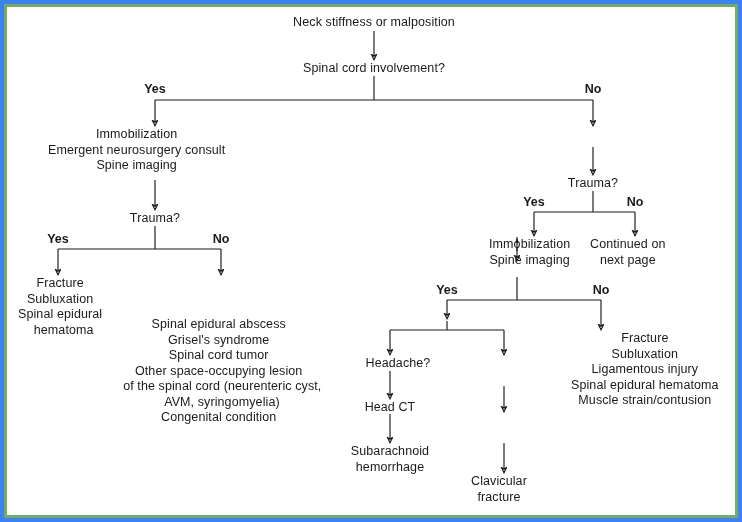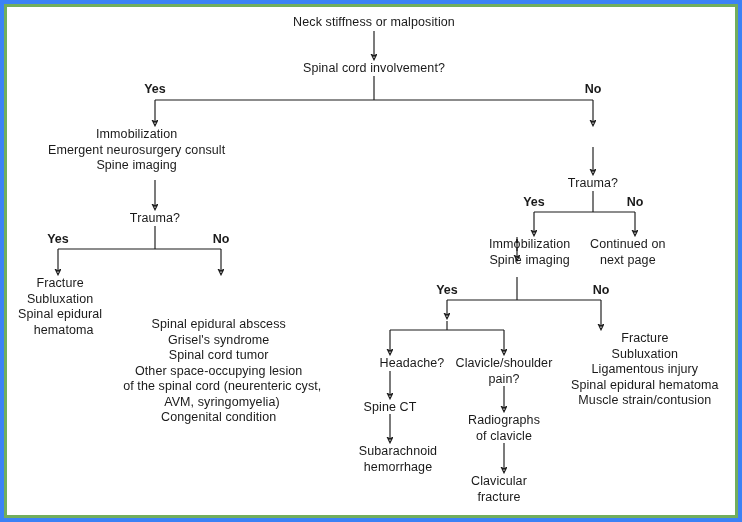--- a/index.html
+++ b/index.html
@@ -169,32 +169,28 @@
     <div class="node lft" style="left:489px; top:237px;">Immobilization
 Spine imaging</div>
 
     <div class="node lft" style="left:590px; top:237px;">Continued on
 next page</div>
 
 
     <div class="lbl" style="left:447px; top:283px;">Yes</div>
     <div class="lbl" style="left:601px; top:283px;">No</div>
 
-    <div class="node ctr" style="left:390px; top:356px;padding-left:44px;">Headache?</div>
-
-    <div class="node ctr" style="left:390px; top:400px;">Spine CT</div>
-
-    <div class="node ctr" style="left:390px; top:444px;margin-left:8px;">Subarachnoid
+    <div class="node ctr" style="left:376px; top:356px;padding-left:44px;">Headache?</div>
+
+    <div class="node ctr" style="left:390px; top:400px;">Head CT</div>
+
+    <div class="node ctr" style="left:390px; top:444px;">Subarachnoid
 hemorrhage</div>
 
-    <div class="node ctr" style="left:504px; top:356px;">Clavicle/shoulder
-pain?</div>
-
-    <div class="node ctr" style="left:504px; top:413px;">Radiographs
-of clavicle</div>
+
 
     <div class="node ctr" style="left:499px; top:474px;">Clavicular
 fracture</div>
 
     <div class="node lft" style="left:571px; top:331px;">Fracture
 Subluxation
 Ligamentous injury
 Spinal epidural hematoma
 Muscle strain/contusion</div>
 

